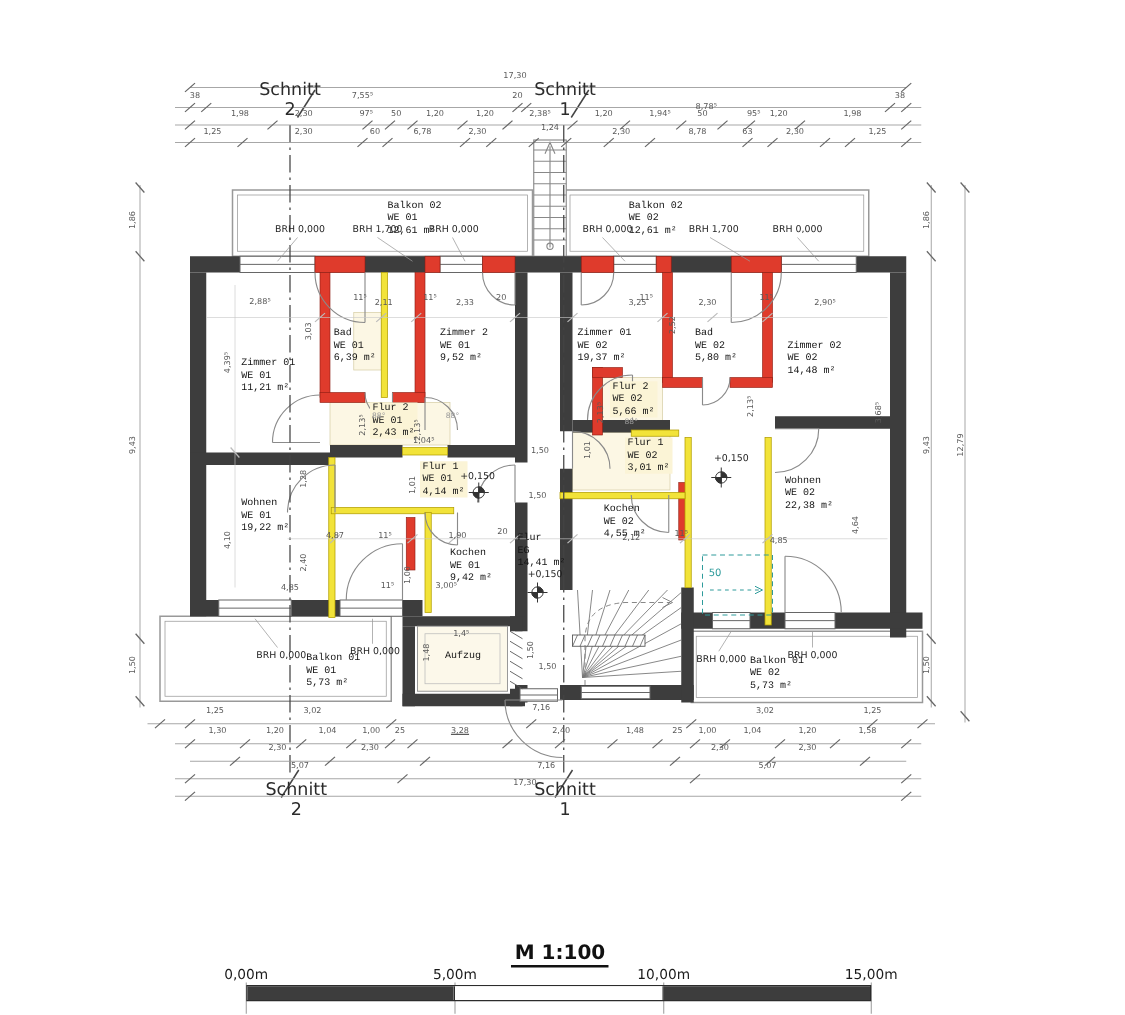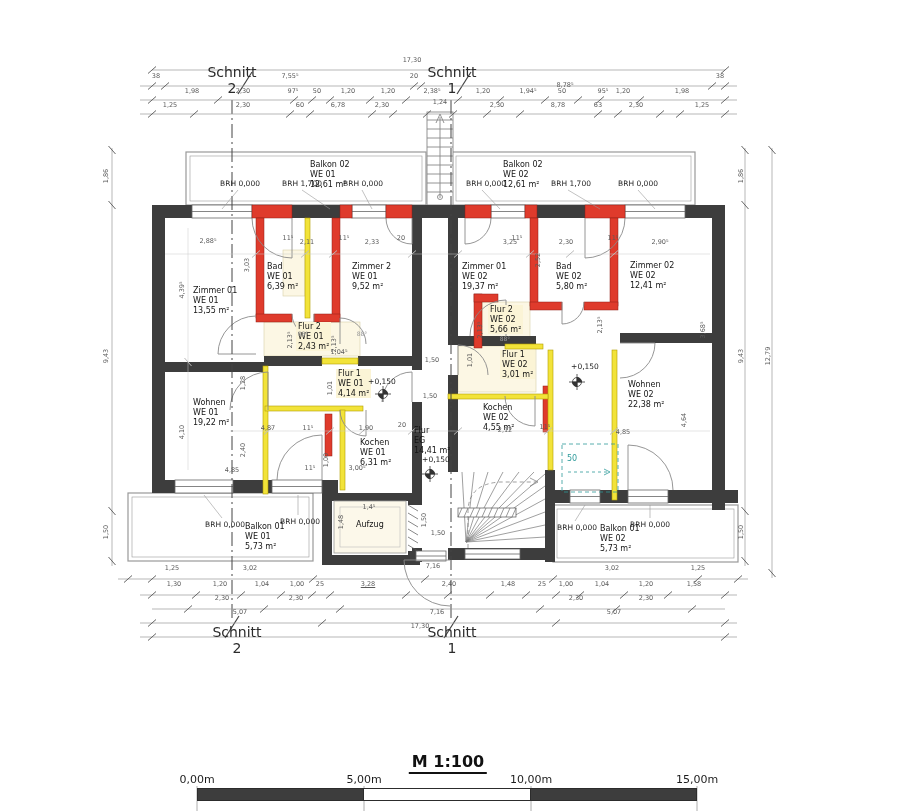--- a/index.html
+++ b/index.html
@@ -4,21 +4,21 @@
 <style>
   html,body{margin:0;padding:0;}
   body{width:900px;height:812px;background:#fff;position:relative;overflow:hidden;
        font-family:"DejaVu Sans","Liberation Sans",sans-serif;}
   #plan{position:absolute;inset:0;}
   #plan svg{position:absolute;left:0;top:0;}
   .lbl{position:absolute;white-space:nowrap;}
   .dim{font-size:6.5px;color:#5a5a5a;transform:translate(-50%,-50%);}
   .dim.rot{transform:translate(-50%,-50%) rotate(-90deg);}
   .dim.ang{font-size:6px;color:#9a9a9a;}
-  .room-label{font-size:8px;color:#141414;line-height:1.22;text-align:left;}
+  .room-label{font-size:8px;color:#141414;line-height:1.22;text-align:left;font-family:Liberation Mono, monospace;}
   .room-label.hl{background:#fbf4d6;padding:0 2px;}
   .brh{font-size:7.5px;color:#1e1e1e;transform:translate(-50%,-50%);}
   .lvl{font-size:7.5px;color:#1e1e1e;transform:translate(-50%,-50%);}
   .misc{font-size:8px;transform:translate(-50%,-50%);}
   .misc.teal{color:#2e9b9b;}
   .sec{position:absolute;font-size:14px;color:#2b2b2b;transform:translate(-50%,-50%);}
   .sb-title{position:absolute;left:448px;top:752px;transform:translate(-50%,0);
             font-size:16px;font-weight:bold;color:#111;border-bottom:2px solid #111;padding:0 3px 1px;}
   .sb-lab{position:absolute;top:773px;font-size:11px;color:#1c1c1c;transform:translate(-50%,0);}
   .sb-bar{position:absolute;left:197px;top:788px;width:500px;height:13px;display:flex;
@@ -400,21 +400,21 @@
     <line x1="197" y1="786" x2="197" y2="811"></line>
         <line x1="364" y1="786" x2="364" y2="811"></line>
     <line x1="531" y1="786" x2="531" y2="811"></line>
         <line x1="697" y1="786" x2="697" y2="811"></line>
   </g>
 </svg>
 
 <div class="lbl room-label" style="left: 193px; top: 286px;">
     <div>Zimmer 01</div>
     <div>WE 01</div>
-    <div>13,55 m²</div>
+    <div>11,21 m²</div>
   </div>
     <div class="lbl room-label" style="left: 267px; top: 262px;">
     <div>Bad</div>
     <div>WE 01</div>
     <div>6,39 m²</div>
   </div>
     <div class="lbl room-label" style="left: 352px; top: 262px;">
     <div>Zimmer 2</div>
     <div>WE 01</div>
     <div>9,52 m²</div>
@@ -422,24 +422,24 @@
     <div class="lbl room-label" style="left: 462px; top: 262px;">
     <div>Zimmer 01</div>
     <div>WE 02</div>
     <div>19,37 m²</div>
   </div>
     <div class="lbl room-label" style="left: 556px; top: 262px;">
     <div>Bad</div>
     <div>WE 02</div>
     <div>5,80 m²</div>
   </div>
-    <div class="lbl room-label" style="left: 630px; top: 261px;">
+    <div class="lbl room-label" style="left: 630px; top: 272px;">
     <div>Zimmer 02</div>
     <div>WE 02</div>
-    <div>12,41 m²</div>
+    <div>14,48 m²</div>
   </div>
     <div class="lbl room-label hl" style="left: 296px; top: 322px;">
     <div>Flur 2</div>
     <div>WE 01</div>
     <div>2,43 m²</div>
   </div>
     <div class="lbl room-label hl" style="left: 488px; top: 305px;">
     <div>Flur 2</div>
     <div>WE 02</div>
     <div>5,66 m²</div>
@@ -460,21 +460,21 @@
     <div>19,22 m²</div>
   </div>
     <div class="lbl room-label" style="left: 628px; top: 380px;">
     <div>Wohnen</div>
     <div>WE 02</div>
     <div>22,38 m²</div>
   </div>
     <div class="lbl room-label" style="left: 360px; top: 438px;">
     <div>Kochen</div>
     <div>WE 01</div>
-    <div>6,31 m²</div>
+    <div>9,42 m²</div>
   </div>
     <div class="lbl room-label" style="left: 483px; top: 403px;">
     <div>Kochen</div>
     <div>WE 02</div>
     <div>4,55 m²</div>
   </div>
     <div class="lbl room-label" style="left: 310px; top: 160px;">
     <div>Balkon 02</div>
     <div>WE 01</div>
     <div>12,61 m²</div>

